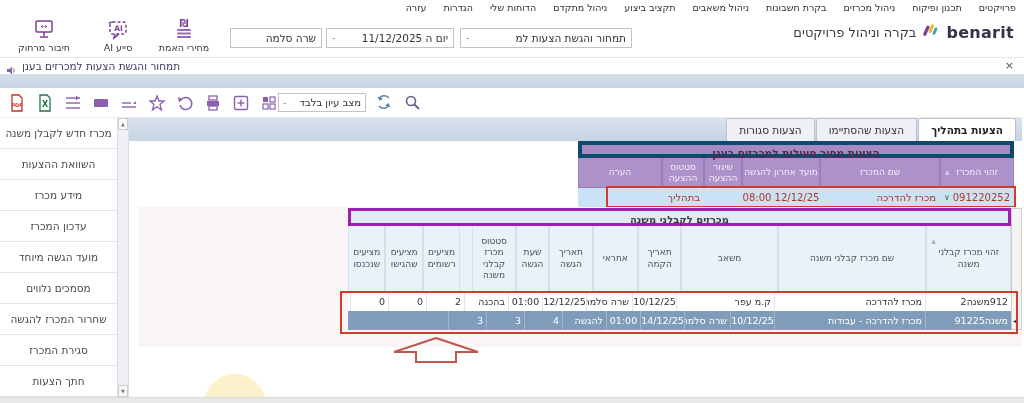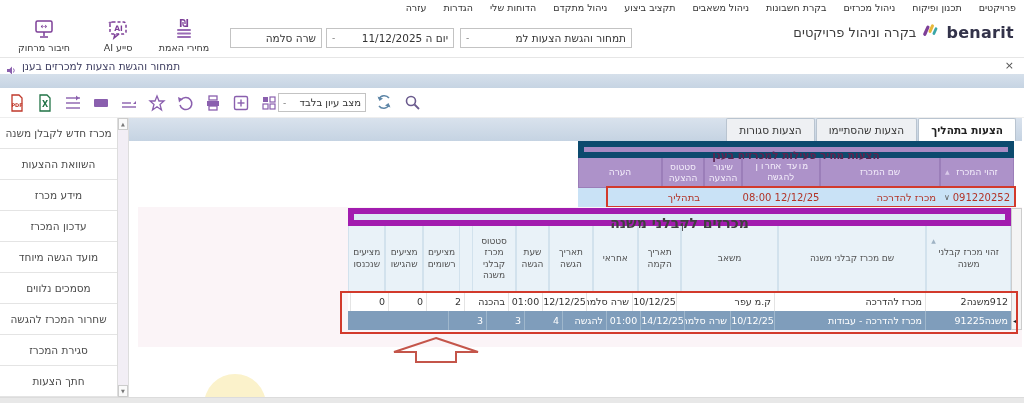--- a/index.html
+++ b/index.html
@@ -59,38 +59,38 @@
   .tabstrip { position:absolute; top:0; right:0; left:0; height:23px;
               background:linear-gradient(#d9e2ed,#c5d3e2); display:flex; flex-direction:row; padding-right:6px; }
   .tab { height:23px; display:flex; align-items:center; justify-content:center; font-size:10.5px;
          color:#333; padding:0 12px; cursor:pointer; border:1px solid #b9c4d0; border-bottom:none;
          background:#eef0f3; margin-left:1px; border-radius:2px 2px 0 0; }
   .tab.active { background:#fff; font-weight:bold; color:#222; }
 
   
   .t1 { position:absolute; top:23px; right:8px; width:436px; }
   .t1 .title { height:17px; background:#a78ac3; color:#5c2450; font-weight:bold; font-size:10.5px;
-               text-align:center; line-height:17px; border:6px solid #0c4a6e; }
+               text-align:center; line-height:17px; border:4px solid #0c4a6e; }
   .t1 .hrow { display:flex; flex-direction:row; height:30px; background:#ad92c9; }
   .t1 .hcell { border:1px solid #9b7eb9; border-top:none; color:#f4eefb; font-size:9px;
                display:flex; align-items:center; justify-content:center; text-align:center; line-height:1.15;
                padding:0 1px; position:relative; }
   .t1 .drow { display:flex; flex-direction:row; height:19px; background:#c9e2f6; }
   .t1 .dcell { font-size:10px; color:#b23327; display:flex; align-items:center; padding:0 4px;
                white-space:nowrap; overflow:hidden; }
   .sort { font-size:6px; color:#d9c9e9; position:absolute; left:4px; top:11px; }
 
   
   .panel2 { position:absolute; top:89px; right:0; left:9px; height:140px; background:#fbf4f7; }
   .t2 { position:absolute; top:1px; right:0; width:674px; display:flex; flex-direction:row; }
   .t2sel { width:11px; background:#f4f4f4; border:1px solid #ccc; position:relative; }
   .t2sel .mark { position:absolute; top:108px; left:1px; font-size:6px; color:#222; }
   .t2body { width:663px; }
-  .t2 .title { height:18px; background:#dcebf4; color:#3f3f3f; font-weight:bold; font-size:14px;
-               text-align:center; line-height:18px; border:6px solid #a21caf; }
+  .t2 .title { height:18px; background:#dcebf4; color:#3f3f3f; font-weight:bold; font-size:10px;
+               text-align:center; line-height:18px; border:3px solid #a21caf; }
   .t2 .hrow { display:flex; flex-direction:row; height:66px; background:#e9f2f8; }
   .t2 .hcell { border:1px solid #d2e2ed; border-top:none; color:#4f4f4f; font-size:9px;
                display:flex; align-items:center; justify-content:center; text-align:center; line-height:1.25;
                padding:0 2px; position:relative; }
   .t2 .drow { display:flex; flex-direction:row; height:19px; background:#fff; }
   .t2 .drow.sel { background:#7f9dbb; }
   .t2 .dcell { font-size:9.5px; color:#333; display:flex; align-items:center; padding:0 3px;
                border-left:1px solid #e4e4e4; white-space:nowrap; overflow:hidden; }
   .t2 .drow.sel .dcell { color:#fff; border-left:1px solid #9fb7cc; }
   .num { justify-content:flex-end; direction:ltr; }
@@ -304,21 +304,21 @@
     </div>
 
     <div class="t1">
       <div class="title">הצעות מחיר פעילות למכרזים בענן</div>
       <div class="hrow">
         <div class="hcell" style="width:74px;">
           <span>זהוי המכרז</span>
             <span class="sort">▲</span>
         </div>
         <div class="hcell" style="width:120px;">שם המכרז</div>
-        <div class="hcell" style="width:78px;font-family:Liberation Mono, monospace;">מועד אחרון להגשה</div>
+        <div class="hcell" style="width:78px;">מועד אחרון להגשה</div>
         <div class="hcell" style="width:38px;">שיגור ההצעה</div>
         <div class="hcell" style="width:42px;">סטטוס ההצעה</div>
         <div class="hcell" style="width:84px;">הערה</div>
       </div>
       <div class="drow">
         <div class="dcell" style="width:74px; justify-content:space-between;">
           <span>091220252</span>
           <span style="color:#5a5a5a; font-size:8px;">∨</span>
         </div>
         <div class="dcell" style="width:120px;">מכרז להדרכה</div>

